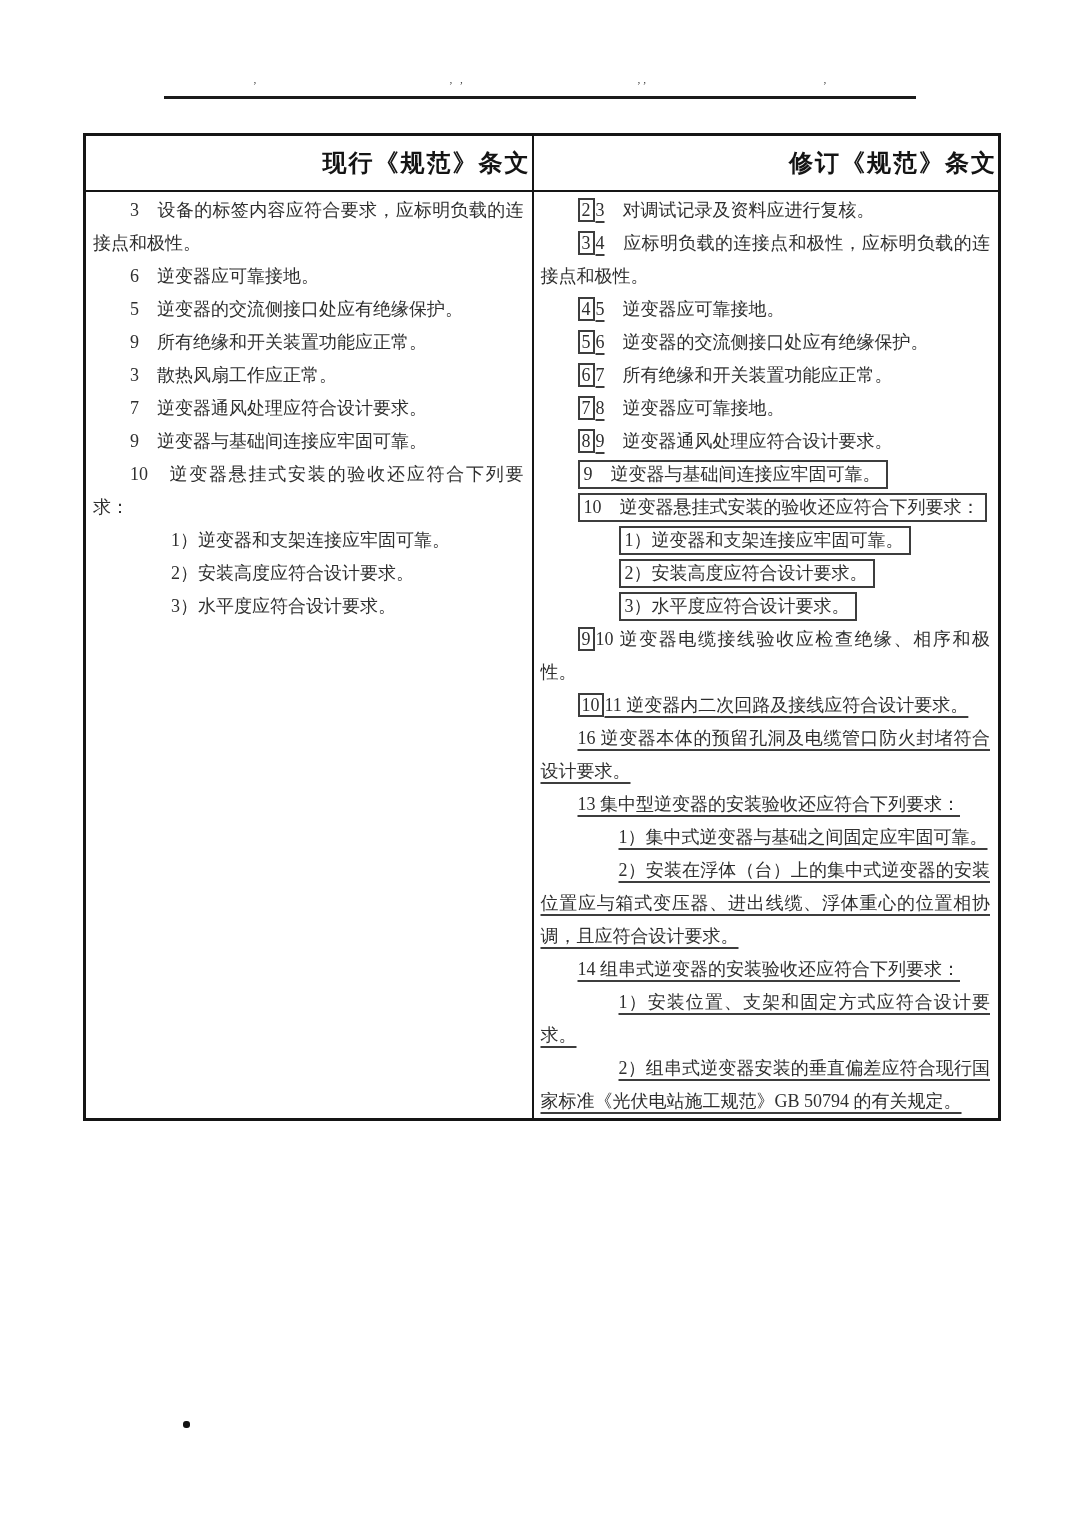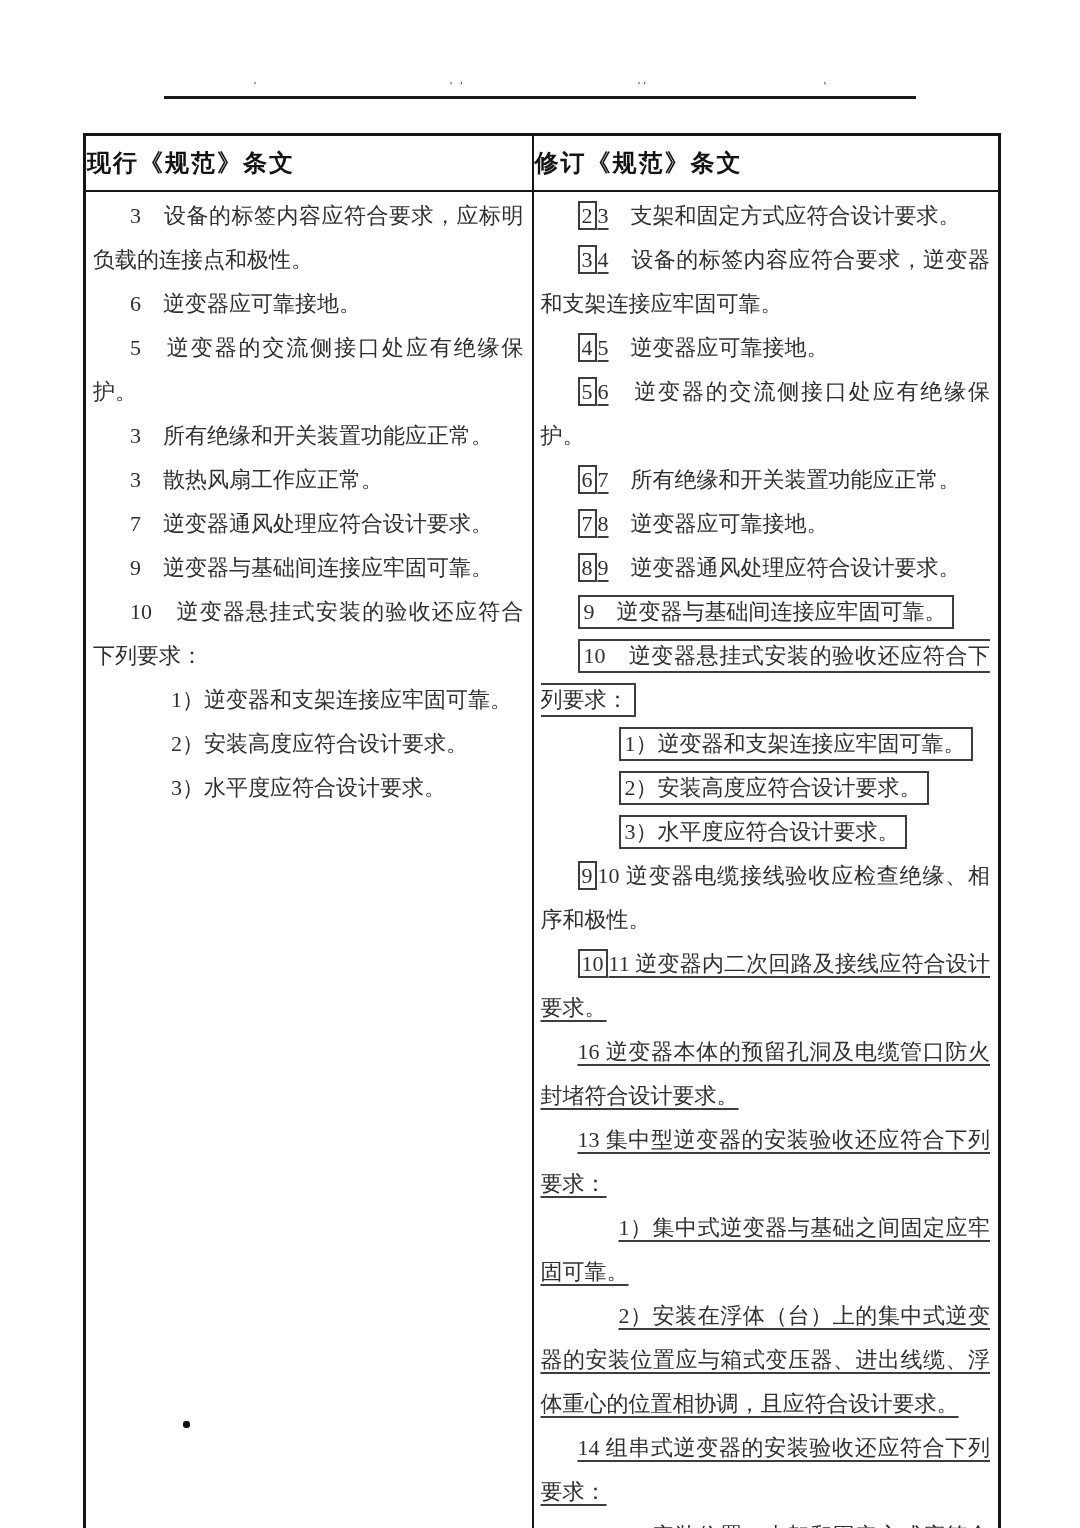--- a/index.html
+++ b/index.html
@@ -14,30 +14,30 @@
   .top-mark.m3 { left:637px; }
   .top-mark.m4 { left:823px; }
 
   .cmp-table {
     position:absolute; left:83px; top:133px; width:915px;
     border-collapse:collapse; table-layout:fixed;
     border:3px solid #151515;
   }
   .cmp-table th, .cmp-table td { border:2px solid #151515; }
   .cmp-table th {
-    height:52px; text-align:left; vertical-align:middle;
+    height:52px; text-align:right; vertical-align:middle;
     font-family:"Liberation Sans","DejaVu Sans",sans-serif;
     font-weight:700; font-size:24px; letter-spacing:2px; color:#141414;
   }
   .col-left { width:448px; }
   .col-right { width:467px; }
   .cmp-table td { vertical-align:top; padding:2px 8px 0 7px; }
 
   .para {
-    margin:0; font-size:22px; line-height:44px;
+    margin:0; font-size:18px; line-height:33px;
     text-align:justify; color:#2f2f2f;
   }
   .indent-item { text-indent:37px; }
   .indent-sub  { text-indent:78px; }
 
   .seg-plain { }
   .seg-del {
     border:2px solid #3d3d3d; padding:0 2px; margin-right:1px;
   }
   .seg-ins {
@@ -77,32 +77,32 @@
         <th>现行《规范》条文</th>
         <th>修订《规范》条文</th>
       </tr>
     </thead>
     <tbody>
       <tr>
         <td id="col-current">
             <p class="para indent-item"><span class="seg-plain">3　设备的标签内容应符合要求，应标明负载的连接点和极性。</span></p>
             <p class="para indent-item"><span class="seg-plain">6　逆变器应可靠接地。</span></p>
             <p class="para indent-item"><span class="seg-plain">5　逆变器的交流侧接口处应有绝缘保护。</span></p>
-            <p class="para indent-item"><span class="seg-plain">3　所有绝缘和开关装置功能应正常。</span></p>
+            <p class="para indent-item"><span class="seg-plain">9　所有绝缘和开关装置功能应正常。</span></p>
             <p class="para indent-item"><span class="seg-plain">3　散热风扇工作应正常。</span></p>
             <p class="para indent-item"><span class="seg-plain">7　逆变器通风处理应符合设计要求。</span></p>
             <p class="para indent-item"><span class="seg-plain">9　逆变器与基础间连接应牢固可靠。</span></p>
             <p class="para indent-item"><span class="seg-plain">10　逆变器悬挂式安装的验收还应符合下列要求：</span></p>
             <p class="para indent-sub"><span class="seg-plain">1）逆变器和支架连接应牢固可靠。</span></p>
             <p class="para indent-sub"><span class="seg-plain">2）安装高度应符合设计要求。</span></p>
             <p class="para indent-sub"><span class="seg-plain">3）水平度应符合设计要求。</span></p>
           </td>
         <td id="col-revised">
-            <p class="para indent-item"><span class="seg-del">2</span><span class="seg-ins">3</span><span class="seg-plain">　支架和固定方式应符合设计要求。</span></p>
-            <p class="para indent-item"><span class="seg-del">3</span><span class="seg-ins">4</span><span class="seg-plain">　设备的标签内容应符合要求，逆变器和支架连接应牢固可靠。</span></p>
+            <p class="para indent-item"><span class="seg-del">2</span><span class="seg-ins">3</span><span class="seg-plain">　对调试记录及资料应进行复核。</span></p>
+            <p class="para indent-item"><span class="seg-del">3</span><span class="seg-ins">4</span><span class="seg-plain">　应标明负载的连接点和极性，应标明负载的连接点和极性。</span></p>
             <p class="para indent-item"><span class="seg-del">4</span><span class="seg-ins">5</span><span class="seg-plain">　逆变器应可靠接地。</span></p>
             <p class="para indent-item"><span class="seg-del">5</span><span class="seg-ins">6</span><span class="seg-plain">　逆变器的交流侧接口处应有绝缘保护。</span></p>
             <p class="para indent-item"><span class="seg-del">6</span><span class="seg-ins">7</span><span class="seg-plain">　所有绝缘和开关装置功能应正常。</span></p>
             <p class="para indent-item"><span class="seg-del">7</span><span class="seg-ins">8</span><span class="seg-plain">　逆变器应可靠接地。</span></p>
             <p class="para indent-item"><span class="seg-del">8</span><span class="seg-ins">9</span><span class="seg-plain">　逆变器通风处理应符合设计要求。</span></p>
             <p class="para indent-item"><span class="seg-box">9　逆变器与基础间连接应牢固可靠。</span></p>
             <p class="para indent-item"><span class="seg-box">10　逆变器悬挂式安装的验收还应符合下列要求：</span></p>
             <p class="para indent-sub"><span class="seg-box">1）逆变器和支架连接应牢固可靠。</span></p>
             <p class="para indent-sub"><span class="seg-box">2）安装高度应符合设计要求。</span></p>
             <p class="para indent-sub"><span class="seg-box">3）水平度应符合设计要求。</span></p>

